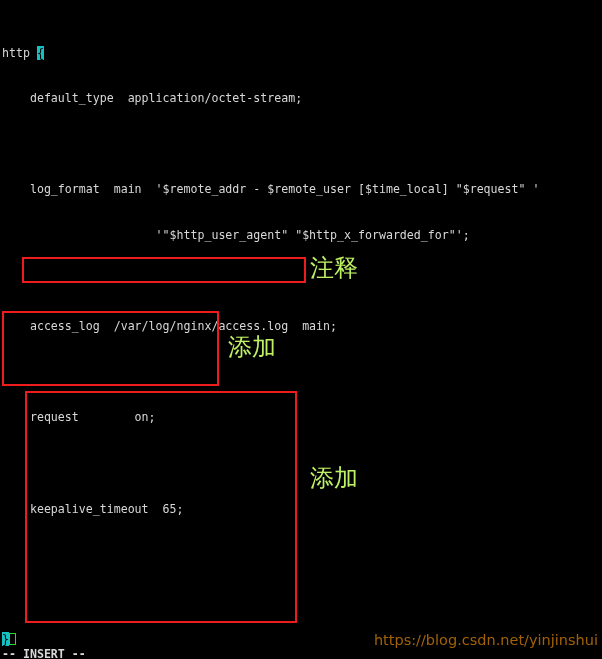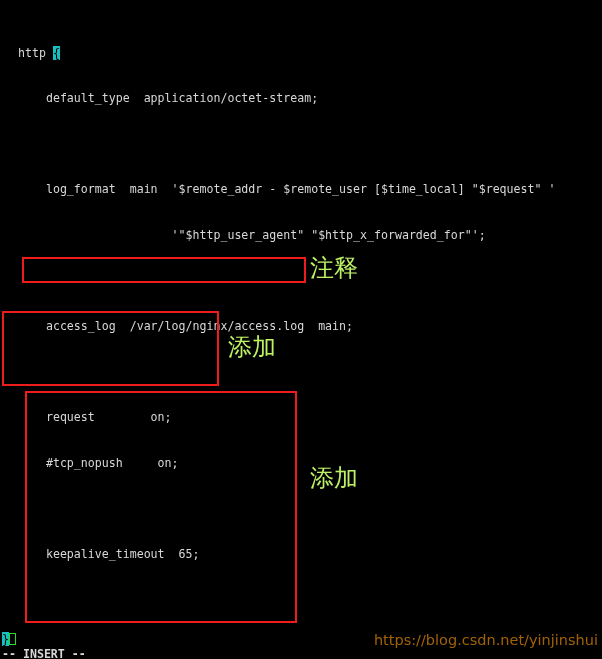--- a/index.html
+++ b/index.html
@@ -12,21 +12,21 @@
     width: 602px;
     height: 659px;
     position: relative;
     overflow: hidden;
     font-family: "DejaVu Sans Mono", "Liberation Mono", monospace;
   }
 
   
   #terminal {
     position: absolute;
-    left: 16px;
+    left: 0;
     top: 0;
     width: 524px;
     height: 659px;
     color: #d8d8d8;
     font-family: "DejaVu Sans Mono", "Liberation Mono", monospace;
     font-size: 11.6px;
     line-height: 15.2px;
     white-space: pre;
     letter-spacing: 0px;
   }
@@ -117,21 +117,20 @@
 
   <div class="line"><span>http </span><span class="match-brace">{</span></div>
   <div class="line">    default_type  application/octet-stream;</div>
   <div class="line blank"></div>
   <div class="line">    log_format  main  '$remote_addr - $remote_user [$time_local] "$request" '</div>
   <div class="line">                      '"$http_user_agent" "$http_x_forwarded_for"';</div>
   <div class="line blank"></div>
   <div class="line">    access_log  /var/log/nginx/access.log  main;</div>
   <div class="line blank"></div>
   <div class="line">    request        on;</div>
-  <div class="line">    #tcp_nopush     on;</div>
   <div class="line blank"></div>
   <div class="line">    keepalive_timeout  65;</div>
   
   
   
   
   
   
   
   

